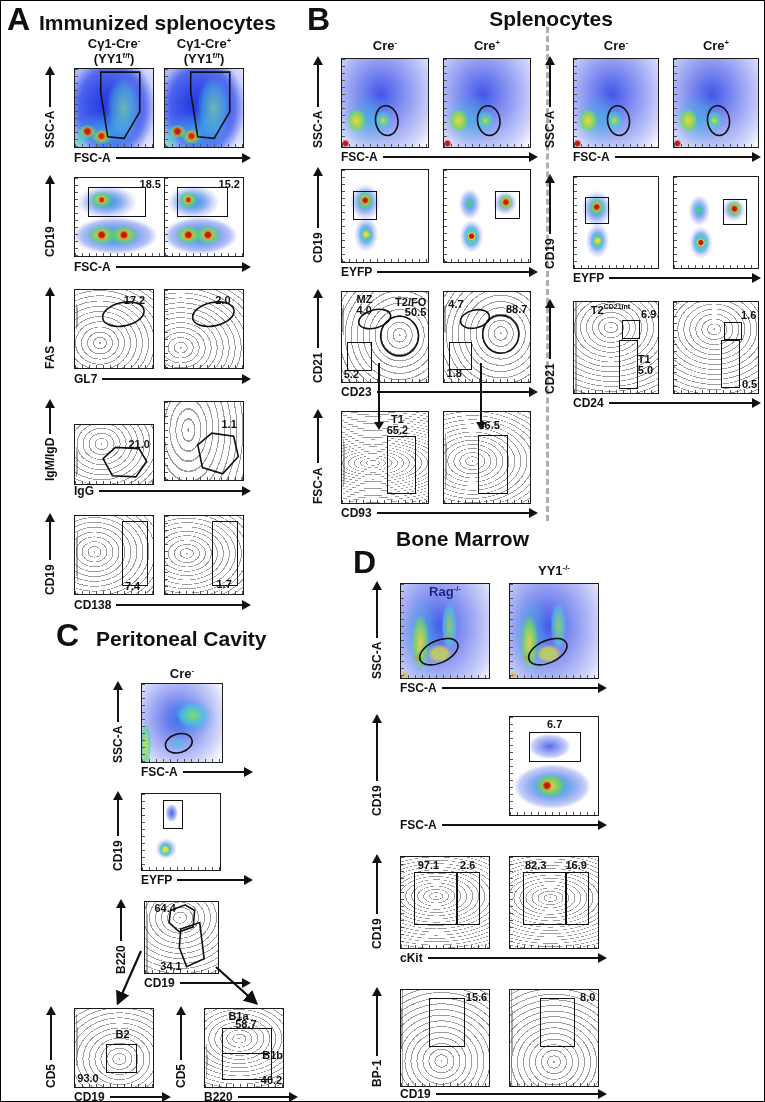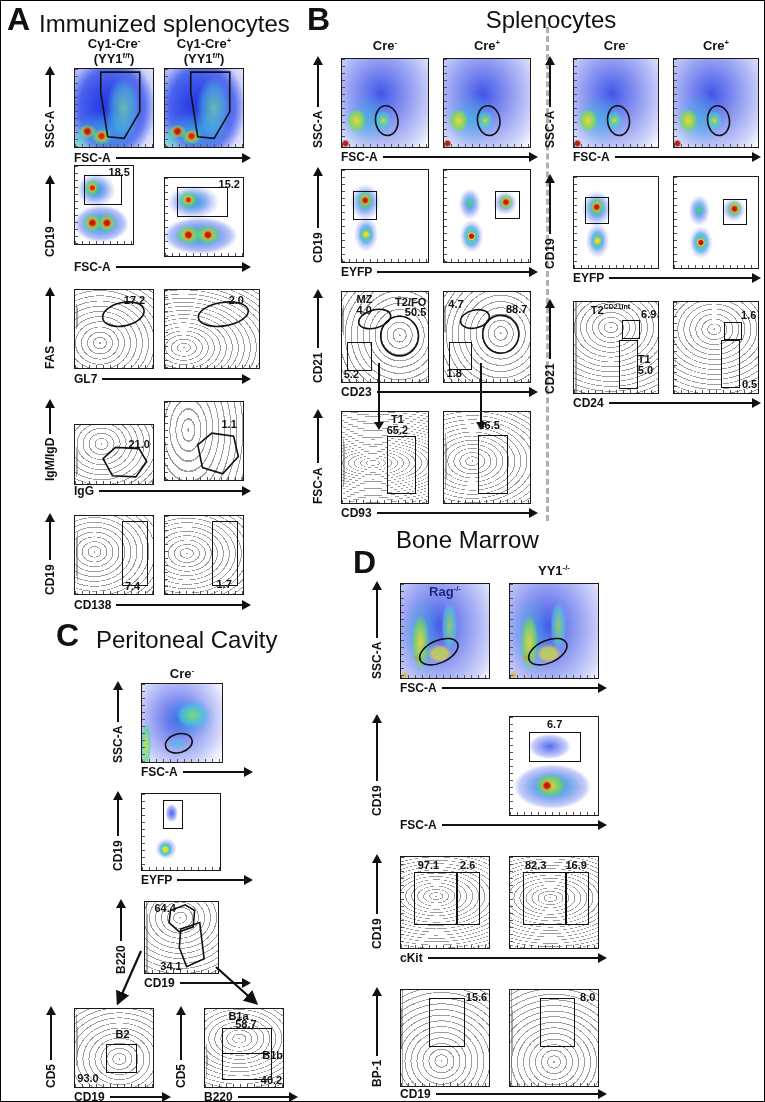--- a/index.html
+++ b/index.html
@@ -1,20 +1,20 @@
 <!DOCTYPE html>
 <html><head>
 <meta charset="utf-8">
 <style>
   html,body{margin:0;padding:0;background:#fff}
   .fig{position:relative;width:765px;height:1102px;background:#fff;overflow:hidden;
        font-family:"Liberation Sans",sans-serif;color:#111;border:1px solid #000;box-sizing:border-box}
   .abs{position:absolute}
   .plabel{position:absolute;font-weight:bold;font-size:32px;line-height:1}
-  .ptitle{position:absolute;font-weight:normal;font-size:24px;line-height:1.1;white-space:nowrap}
+  .ptitle{position:absolute;font-weight:bold;font-size:21px;line-height:1.1;white-space:nowrap}
   .ch{position:absolute;font-weight:bold;font-size:13px;text-align:center;line-height:1.12}
   sup{font-size:0.60em;font-weight:bold}
   .plot{position:absolute;border:1.5px solid #1a1a1a;background:#fff;box-sizing:border-box}
   .plot::after{content:"";position:absolute;left:0;right:0;bottom:0;height:3px;z-index:1;
     background:repeating-linear-gradient(90deg,#555 0 1px,transparent 1px 7px)}
   .plot::before{content:"";position:absolute;top:0;bottom:0;left:0;width:3px;z-index:1;
     background:repeating-linear-gradient(180deg,#555 0 1px,transparent 1px 7px)}
   .gsvg{position:absolute;inset:0;width:100%;height:100%;z-index:2}
   .grect{position:absolute;border:1.8px solid #111;z-index:2}
   .gline{position:absolute;border-top:1.8px solid #111;z-index:2}
@@ -151,21 +151,21 @@
   </div>
   <div class="xax" style="left:73px;top:150px;width:175px">
       <span class="lab">FSC-A</span>
       <span class="aline"></span>
     </div>
 
   <div class="yax" style="left:56px;top:242px;width:80px">
       <span class="lab">CD19</span>
       <span class="aline"></span>
     </div>
-  <div class="plot dj-cd19fsc" style="left:73px;top:164px;width:60px;height:80px">
+  <div class="plot dj-cd19fsc" style="left:73px;top:176px;width:91px;height:80px">
     <div class="grect" style="left:15%;top:11%;width:63%;height:37%"></div>
     <span class="num" style="right:3px;top:1px">18.5</span>
   </div>
   <div class="plot dj-cd19fsc" style="left:163px;top:176px;width:80px;height:80px">
     <div class="grect" style="left:15%;top:11%;width:63%;height:37%"></div>
     <span class="num" style="right:3px;top:1px">15.2</span>
   </div>
   <div class="xax" style="left:73px;top:259px;width:175px">
       <span class="lab">FSC-A</span>
       <span class="aline"></span>
@@ -174,21 +174,21 @@
   <div class="yax" style="left:56px;top:354px;width:80px">
       <span class="lab">FAS</span>
       <span class="aline"></span>
     </div>
   <div class="plot ct ct2" style="left:73px;top:288px;width:80px;height:80px;--cx:32%;--cy:68%;--rx:30%;--ry:26%;--cx2:62%;--cy2:34%;--rx2:26%;--ry2:13%">
     <svg class="gsvg" viewBox="0 0 100 100" preserveAspectRatio="none">
         <ellipse cx="62" cy="31" rx="27" ry="15" transform="rotate(-12 62 31)" fill="none" stroke="#111" stroke-width="1.6" vector-effect="non-scaling-stroke"></ellipse>
       </svg>
     <span class="num" style="right:10%;top:6%">17.2</span>
   </div>
-  <div class="plot ct" style="left:163px;top:288px;width:96px;height:80px;--cx:20%;--cy:74%;--rx:17%;--ry:14%">
+  <div class="plot ct" style="left:163px;top:288px;width:80px;height:80px;--cx:20%;--cy:74%;--rx:17%;--ry:14%">
     <svg class="gsvg" viewBox="0 0 100 100" preserveAspectRatio="none">
         <ellipse cx="62" cy="31" rx="27" ry="15" transform="rotate(-12 62 31)" fill="none" stroke="#111" stroke-width="1.6" vector-effect="non-scaling-stroke"></ellipse>
       </svg>
     <span class="num" style="right:16%;top:6%">2.0</span>
   </div>
   <div class="xax" style="left:73px;top:371px;width:175px">
       <span class="lab">GL7</span>
       <span class="aline"></span>
     </div>
 

